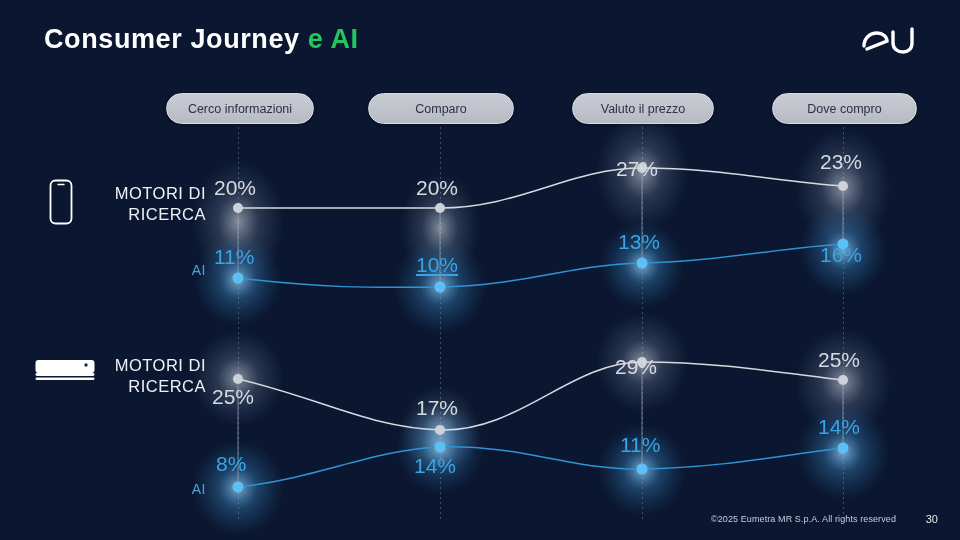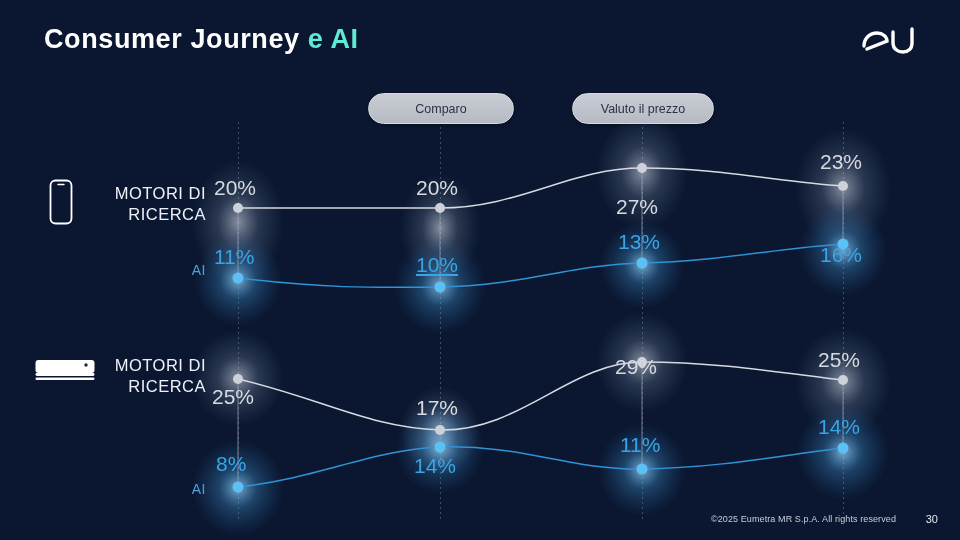--- a/index.html
+++ b/index.html
@@ -15,21 +15,21 @@
       radial-gradient(ellipse 520px 300px at 18% 18%, rgba(18,34,64,0.9) 0%, rgba(11,23,46,0) 70%),
       linear-gradient(135deg,#0a1429 0%,#0d1b35 38%,#12223f 60%,#0b1densed 100%),
       linear-gradient(160deg,#0a1328 0%,#101f3c 55%,#091224 100%);
   }
   
   .title{
     position:absolute;left:44px;top:24px;
     font-size:27px;font-weight:bold;color:#ffffff;letter-spacing:0.6px;
     white-space:nowrap;
   }
-  .title .accent{color:#5eead4;}
+  .title .accent{color:#22c55e;}
   .logo{
     position:absolute;right:36px;top:22px;width:64px;height:36px;
   }
   
   .pill{
     position:absolute;top:93px;height:29px;
     background:linear-gradient(180deg,#c9ccd3 0%,#b6bac3 100%);
     border:1px solid #d8dbe1;
     border-radius:16px;
     color:#2a3244;font-size:12.5px;
@@ -79,25 +79,31 @@
     <span class="accent">e AI</span>
   </div>
 
   <div class="logo">
     <svg viewBox="0 0 64 36" width="64" height="36">
       <path d="M4 24 C4 16, 10 11, 17 11 C23 11, 27 15, 27 19 L7 27" fill="none" stroke="#ffffff" stroke-width="3.4" stroke-linecap="round"></path>
       <path d="M33 10 L33 21 C33 27, 38 30, 43 30 C48 30, 52 27, 52 21 L52 7" fill="none" stroke="#ffffff" stroke-width="3.4" stroke-linecap="round"></path>
     </svg>
   </div>
 
+  <div class="pill" style="left:166px;width:146px;">
+    <span>Cerco informazioni</span>
+  </div>
   <div class="pill" style="left:368px;width:144px;">
     <span>Comparo</span>
   </div>
   <div class="pill" style="left:572px;width:140px;align-items:center;">
     <span>Valuto il prezzo</span>
+  </div>
+  <div class="pill" style="left:772px;width:143px;">
+    <span>Dove compro</span>
   </div>
 
   <div class="guide" style="left:238px;"></div>
   <div class="guide" style="left:440px;"></div>
   <div class="guide" style="left:642px;"></div>
   <div class="guide" style="left:843px;"></div>
 
   <div class="devicon" style="left:48px;top:178px;">
     <svg viewBox="0 0 26 48" width="26" height="48">
       <rect x="2.5" y="2.5" width="21" height="43" rx="5" ry="5" fill="none" stroke="#ffffff" stroke-width="1.8"></rect>
@@ -207,21 +213,21 @@
       <circle cx="440" cy="447" r="5.5"></circle>
       <circle cx="642" cy="469" r="5.5"></circle>
       <circle cx="843" cy="448" r="5.5"></circle>
     </g>
   </svg>
 
   <div class="vlabel search" style="left:214px;top:176px;">
     <span>20%</span></div>
   <div class="vlabel search" style="left:416px;top:176px;">
     <span>20%</span></div>
-  <div class="vlabel search" style="left:616px;top:157px;margin-top:38px;">
+  <div class="vlabel search" style="left:616px;top:157px;">
     <span>27%</span></div>
   <div class="vlabel search" style="left:820px;top:150px;">
     <span>23%</span></div>
 
   <div class="vlabel ai" style="left:214px;top:245px;">
     <span>11%</span></div>
   <div class="vlabel ai" style="left:416px;top:253px;text-decoration:underline;">
     <span>10%</span></div>
   <div class="vlabel ai" style="left:618px;top:230px;">
     <span>13%</span></div>

